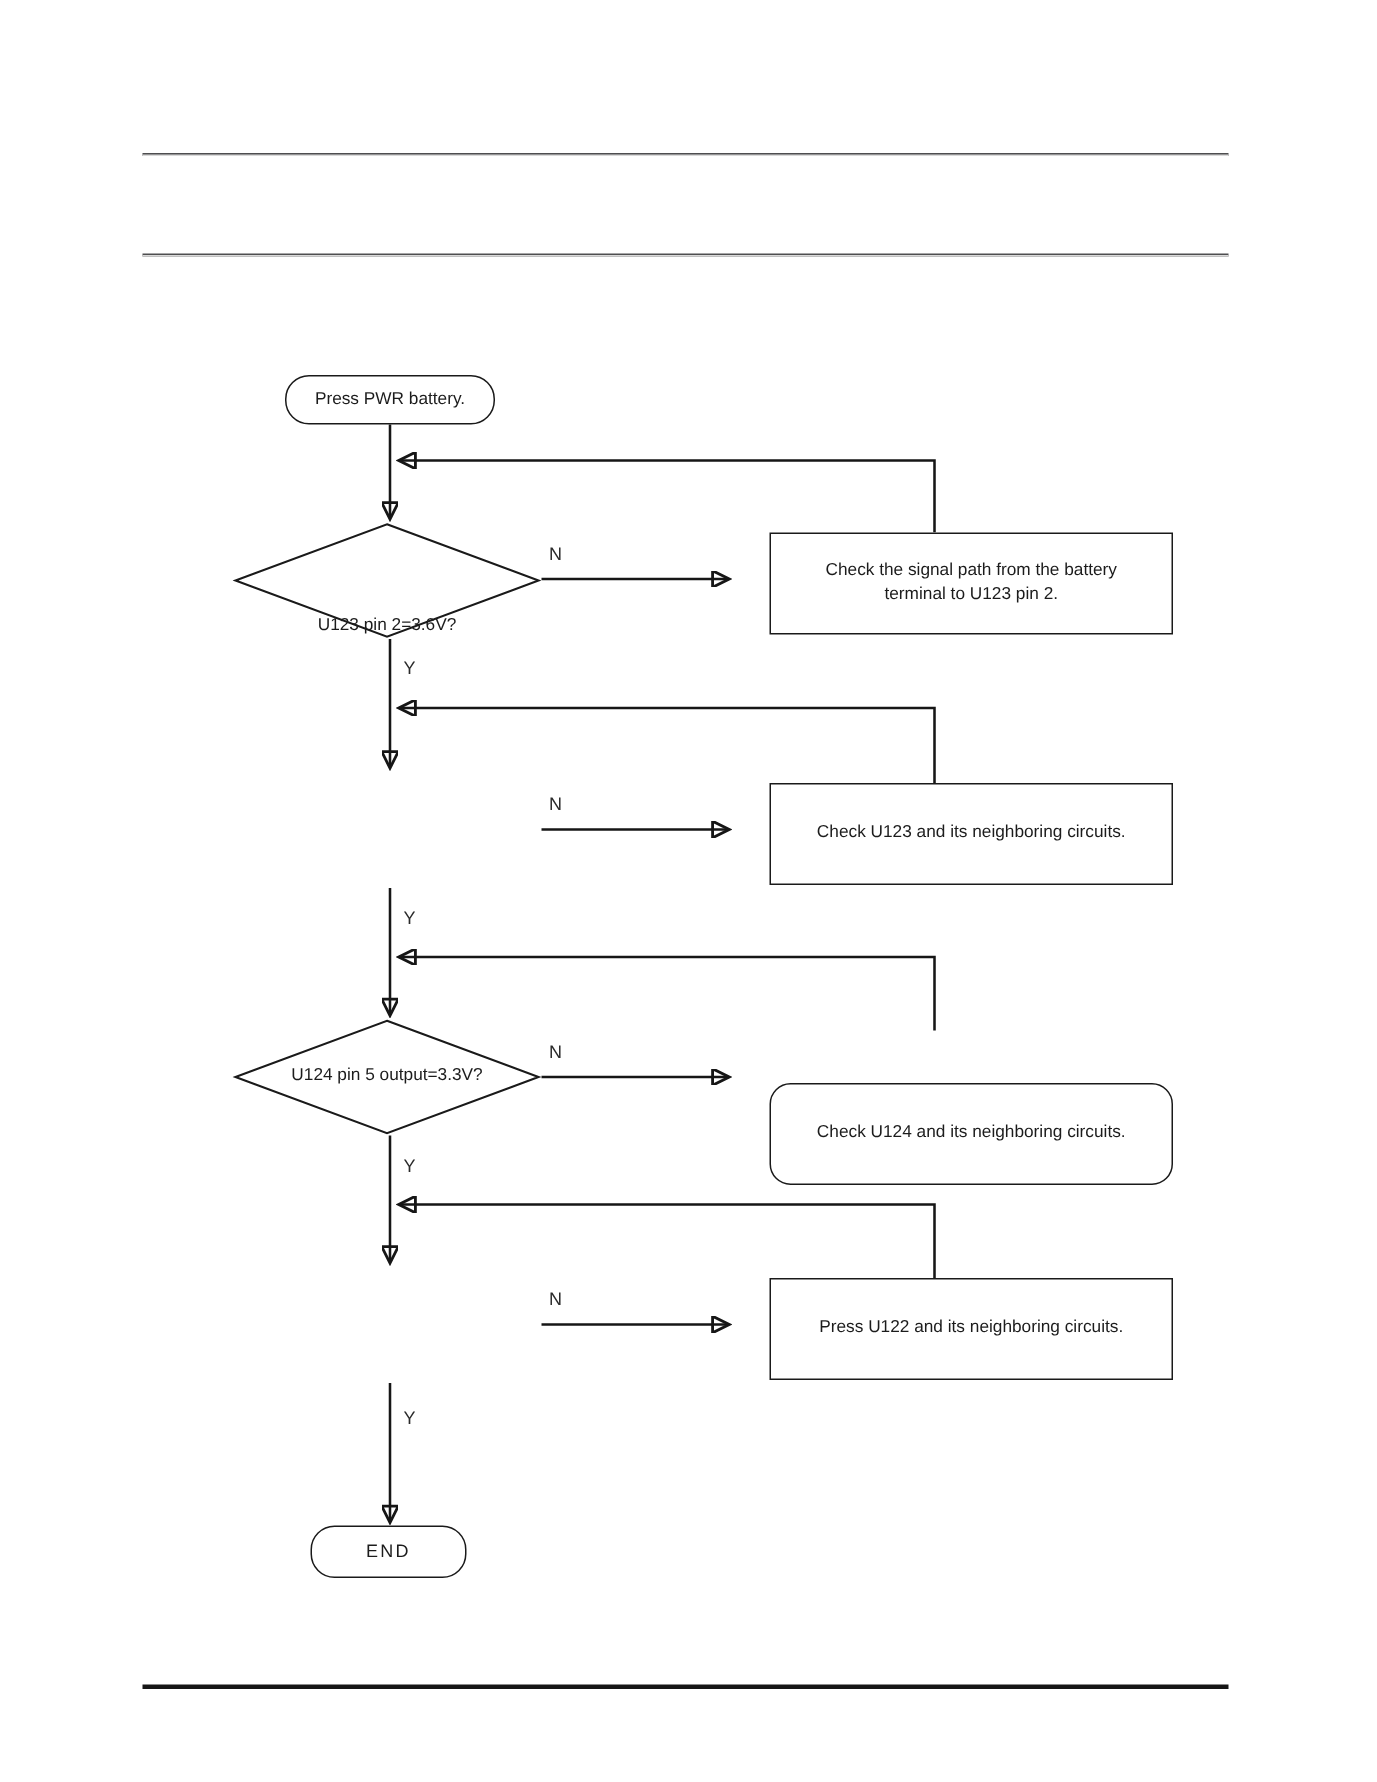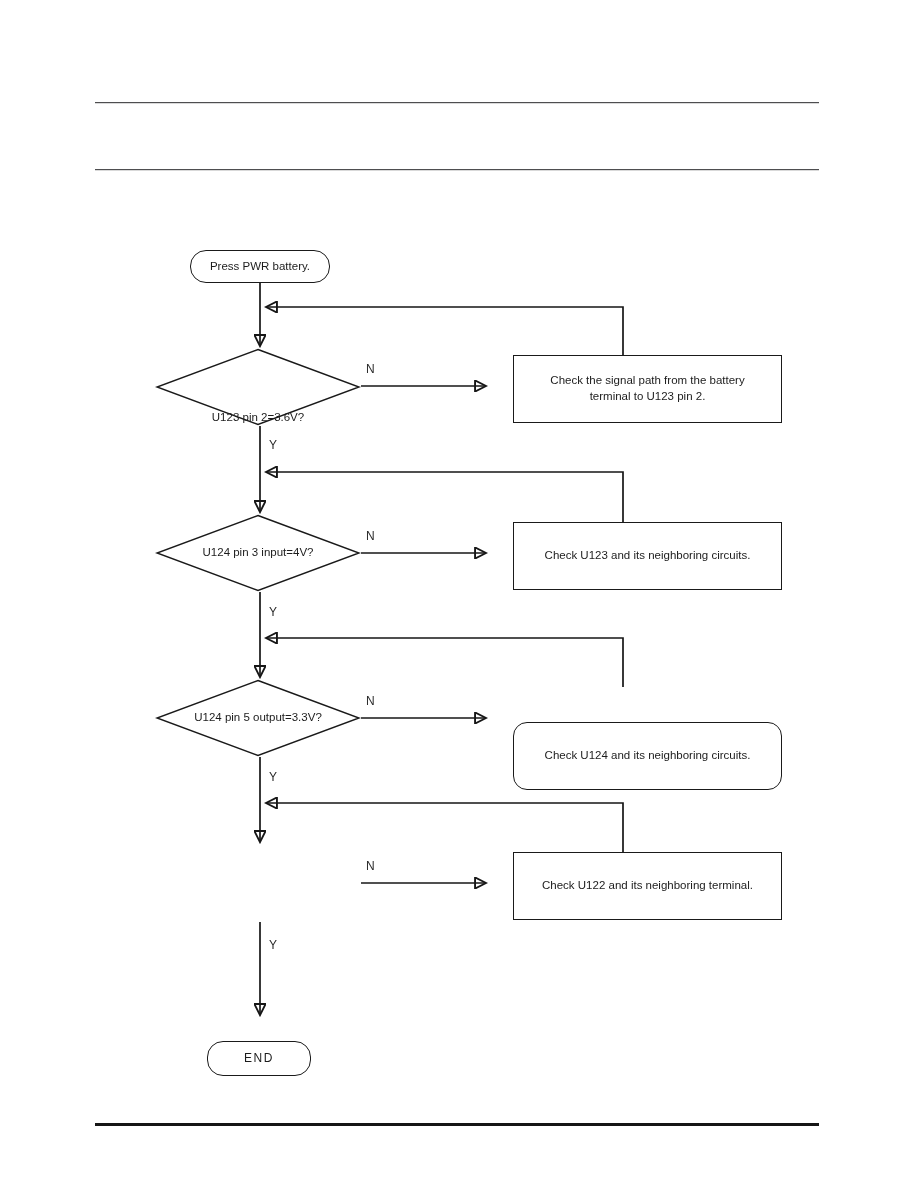--- a/index.html
+++ b/index.html
@@ -57,21 +57,21 @@
     left: 0; top: 0;
     width: 918px; height: 1188px;
     pointer-events: none;
   }
   svg.connectors path {
     fill: none;
     stroke: #161616;
     stroke-width: 1.7;
   }
 
-  .end-node { letter-spacing: 1.5px; font-size: 12px; margin-top: 24px; }
+  .end-node { letter-spacing: 1.5px; font-size: 12px; }
 </style>
 </head>
 <body>
 
 <div class="page">
 
   <div class="rule rule-header" style="top:102px;"></div>
   <div class="rule rule-header" style="top:169px;"></div>
   <div class="rule rule-footer" style="top:1123px;"></div>
 
@@ -100,46 +100,40 @@
     <span>Press PWR battery.</span>
   </div>
 
   <div class="node diamond" style="left:155px; top:348px; width:206px; height:78px;align-items:flex-end;">
     <svg viewBox="0 0 206 78" xmlns="http://www.w3.org/2000/svg">
       <polygon points="103,1.5 204,39 103,76.5 2,39" fill="#ffffff" stroke="#1a1a1a" stroke-width="1.4"></polygon>
     </svg>
     <span class="diamond-label">U123 pin 2=3.6V?</span>
   </div>
 
-  <div class="node diamond" style="left:155px; top:514px; width:206px; height:78px;">
-    <svg viewBox="0 0 206 78" xmlns="http://www.w3.org/2000/svg">
-      <polygon points="103,1.5 204,39 103,76.5 2,39" fill="#ffffff" stroke="#1a1a1a" stroke-width="1.4"></polygon>
-    </svg>
-    <span class="diamond-label">U124 pin 3 input=4V?</span>
-  </div>
 
   <div class="node diamond" style="left:155px; top:679px; width:206px; height:78px;">
     <svg viewBox="0 0 206 78" xmlns="http://www.w3.org/2000/svg">
       <polygon points="103,1.5 204,39 103,76.5 2,39" fill="#ffffff" stroke="#1a1a1a" stroke-width="1.4"></polygon>
     </svg>
     <span class="diamond-label">U124 pin 5 output=3.3V?</span>
   </div>
 
 
   <div class="node process" style="left:489px; top:355px; width:269px; height:68px;">
     <span>Check the signal path from the battery terminal to U123 pin 2.</span>
   </div>
   <div class="node process" style="left:489px; top:522px; width:269px; height:68px;">
     <span>Check U123 and its neighboring circuits.</span>
   </div>
   <div class="node process" style="left:489px; top:722px; width:269px; height:68px;border-radius:14px;">
     <span>Check U124 and its neighboring circuits.</span>
   </div>
   <div class="node process" style="left:489px; top:852px; width:269px; height:68px;">
-    <span>Check U122 and its neighboring terminal.</span>
+    <span>Press U122 and its neighboring circuits.</span>
   </div>
 
   <div class="edge-label" style="left:366px; top:362px;">N</div>
   <div class="edge-label" style="left:366px; top:529px;">N</div>
   <div class="edge-label" style="left:366px; top:694px;">N</div>
   <div class="edge-label" style="left:366px; top:859px;">N</div>
 
   <div class="edge-label" style="left:269px; top:438px;">Y</div>
   <div class="edge-label" style="left:269px; top:605px;">Y</div>
   <div class="edge-label" style="left:269px; top:770px;">Y</div>

